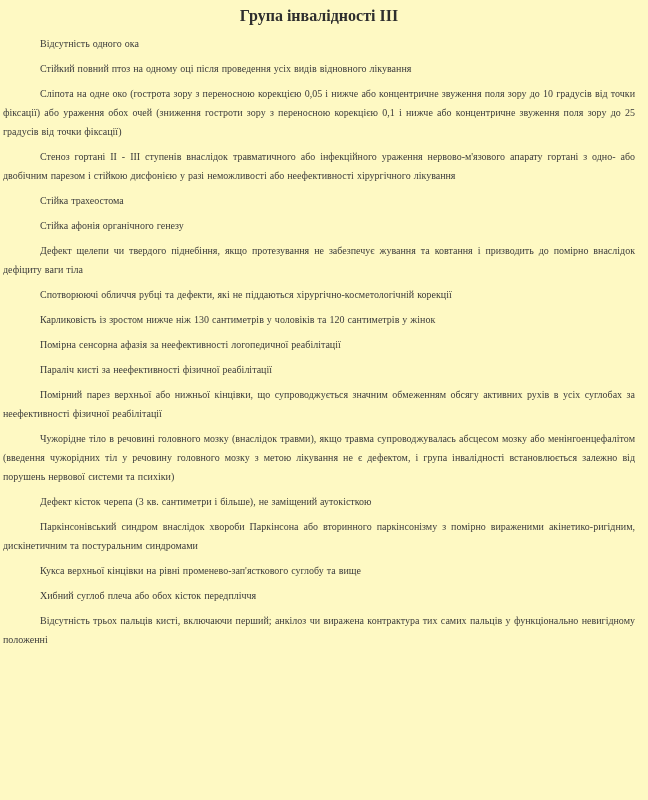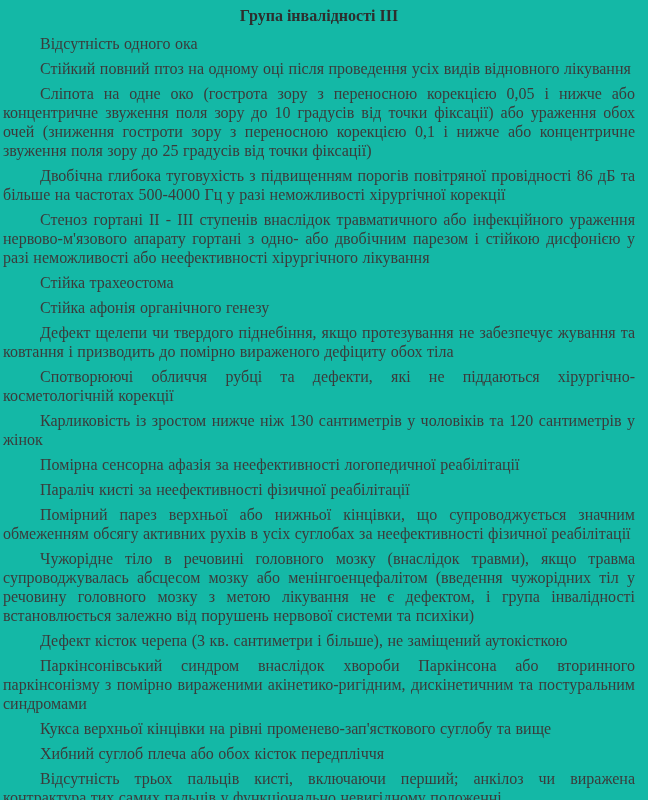--- a/index.html
+++ b/index.html
@@ -6,55 +6,54 @@
     margin: 0;
     padding: 0;
     background: #ffffff;
   }
   .page {
     width: 648px;
     height: 800px;
     box-sizing: border-box;
     padding: 4px 13px 4px 3px;
     overflow: hidden;
-    background: #14b8a6;
+    background: #fef9c3;
     font-family: "Liberation Serif", "DejaVu Serif", serif;
     color: #3b3b3b;
   }
   .title {
     text-align: center;
     font-weight: 700;
     font-size: 16px;
     line-height: 19px;
     margin: 2px 0 9px 0;
     color: #2e2e2e;
   }
   .para {
-    font-size: 16px;
+    font-size: 10px;
     line-height: 19px;
     text-align: justify;
     text-indent: 37px;
     margin: 0 0 6px 0;
     word-spacing: 0.5px;
   }
 </style>
 </head>
 <body>
 
 <div class="page">
   <h1 class="title">Група інвалідності III</h1>
   <div>
       <p class="para">Відсутність одного ока</p>
       <p class="para">Стійкий повний птоз на одному оці після проведення усіх видів відновного лікування</p>
       <p class="para">Сліпота на одне око (гострота зору з переносною корекцією 0,05 і нижче або концентричне звуження поля зору до 10 градусів від точки фіксації) або ураження обох очей (зниження гостроти зору з переносною корекцією 0,1 і нижче або концентричне звуження поля зору до 25 градусів від точки фіксації)</p>
-      <p class="para">Двобічна глибока туговухість з підвищенням порогів повітряної провідності 86 дБ та більше на частотах 500-4000 Гц у разі неможливості хірургічної корекції</p>
       <p class="para">Стеноз гортані II - III ступенів внаслідок травматичного або інфекційного ураження нервово-м'язового апарату гортані з одно- або двобічним парезом і стійкою дисфонією у разі неможливості або неефективності хірургічного лікування</p>
       <p class="para">Стійка трахеостома</p>
       <p class="para">Стійка афонія органічного генезу</p>
-      <p class="para">Дефект щелепи чи твердого піднебіння, якщо протезування не забезпечує жування та ковтання і призводить до помірно вираженого дефіциту обох тіла</p>
+      <p class="para">Дефект щелепи чи твердого піднебіння, якщо протезування не забезпечує жування та ковтання і призводить до помірно внаслідок дефіциту ваги тіла</p>
       <p class="para">Спотворюючі обличчя рубці та дефекти, які не піддаються хірургічно-косметологічній корекції</p>
       <p class="para">Карликовість із зростом нижче ніж 130 сантиметрів у чоловіків та 120 сантиметрів у жінок</p>
       <p class="para">Помірна сенсорна афазія за неефективності логопедичної реабілітації</p>
       <p class="para">Параліч кисті за неефективності фізичної реабілітації</p>
       <p class="para">Помірний парез верхньої або нижньої кінцівки, що супроводжується значним обмеженням обсягу активних рухів в усіх суглобах за неефективності фізичної реабілітації</p>
       <p class="para">Чужорідне тіло в речовині головного мозку (внаслідок травми), якщо травма супроводжувалась абсцесом мозку або менінгоенцефалітом (введення чужорідних тіл у речовину головного мозку з метою лікування не є дефектом, і група інвалідності встановлюється залежно від порушень нервової системи та психіки)</p>
       <p class="para">Дефект кісток черепа (3 кв. сантиметри і більше), не заміщений аутокісткою</p>
       <p class="para">Паркінсонівський синдром внаслідок хвороби Паркінсона або вторинного паркінсонізму з помірно вираженими акінетико-ригідним, дискінетичним та постуральним синдромами</p>
       <p class="para">Кукса верхньої кінцівки на рівні променево-зап'ясткового суглобу та вище</p>
       <p class="para">Хибний суглоб плеча або обох кісток передпліччя</p>

